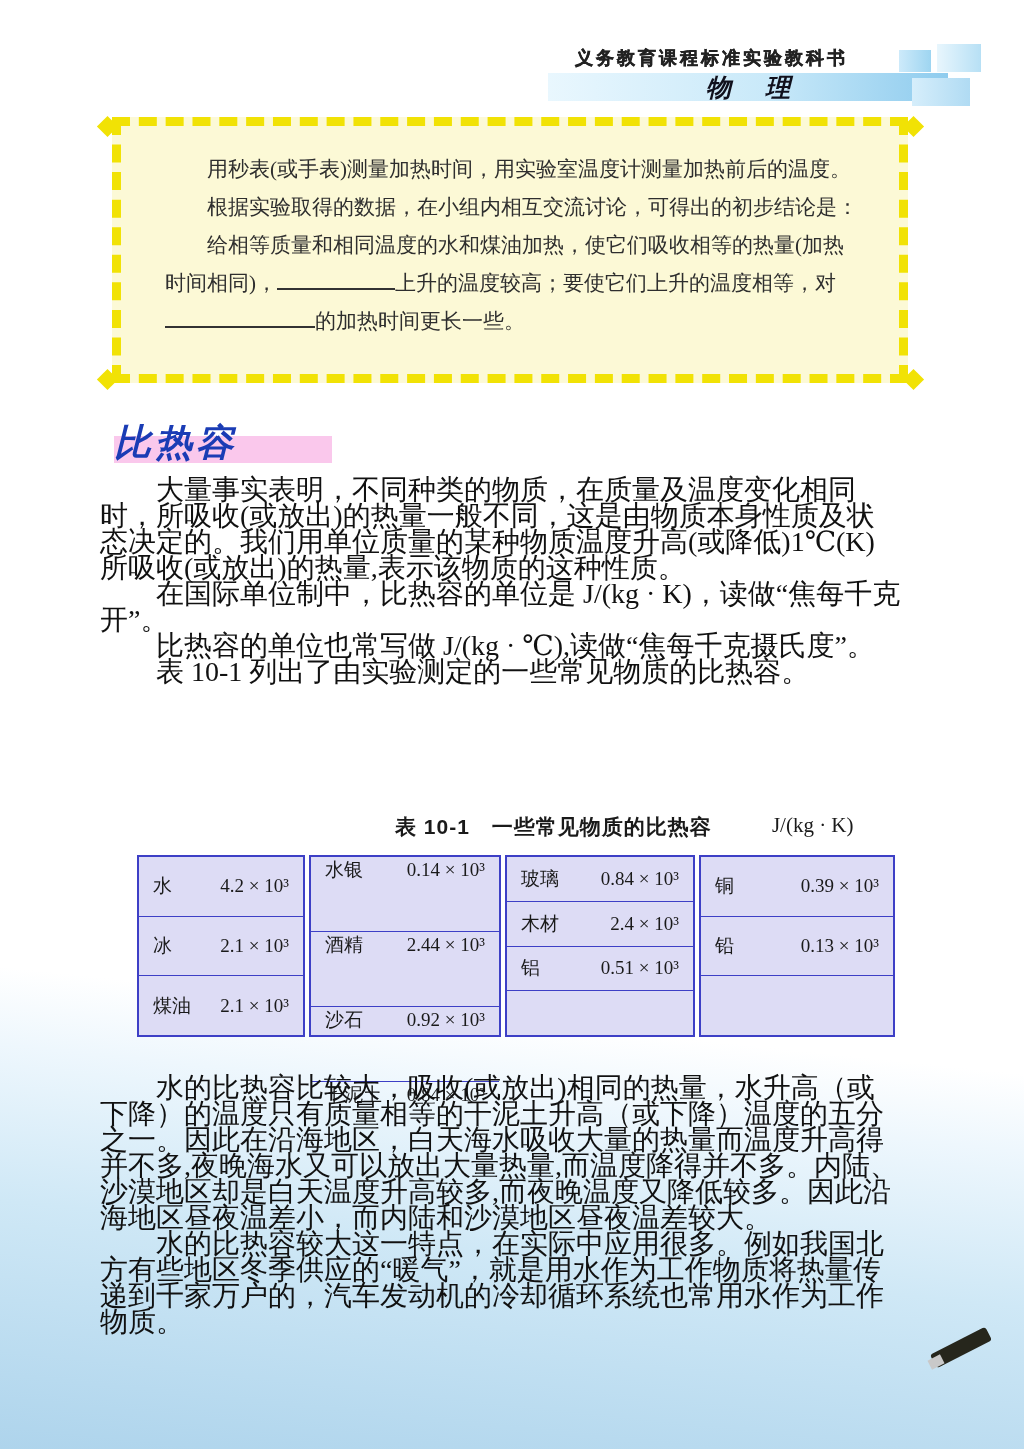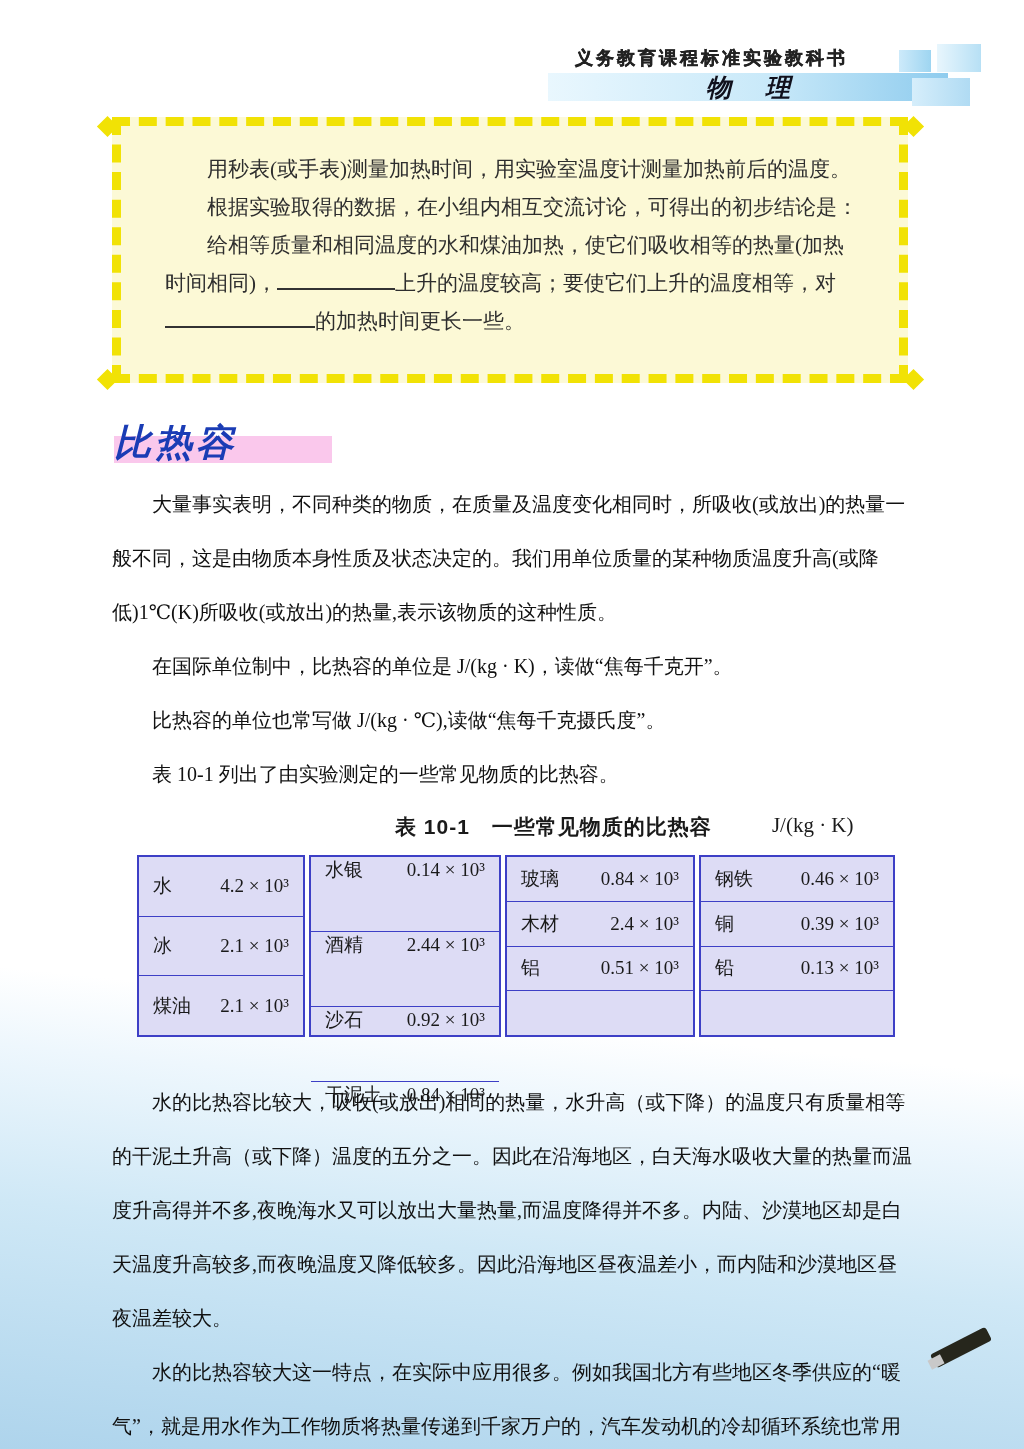--- a/index.html
+++ b/index.html
@@ -47,21 +47,21 @@
   .d-bl { left:100px; top:372px; } .d-br { left:906px; top:372px; }
   
   .sec-wrap { position:absolute; left:114px; top:418px; }
   .sec-hl { position:absolute; left:0; top:18px; width:218px; height:27px; background:#fac8ec; }
   .sec-title {
     position:relative; font-size:37px; font-weight:bold; font-style:italic;
     color:#1a3cb5; letter-spacing:4px;
     font-family:"Liberation Serif","DejaVu Serif",serif;
   }
   
-  .body-text { position:absolute; left:112px; width:802px; font-size:20px; line-height:54px; color:#111; }
+  .body-text { position:absolute; left:100px; width:802px; font-size:28px; line-height:26px; color:#111; }
   .bt-1 { top:477px; }
   .body-text p { text-indent:2em; }
   .term-cn { color:#bb00bb; font-weight:bold; }
   .term-en { color:#bb00bb; }
   
   .tbl-caption { position:absolute; left:112px; top:813px; width:802px; display:flex; }
   .tbl-title { margin-left:283px; font-size:21px; font-weight:bold; letter-spacing:1px;
     font-family:"Liberation Sans","DejaVu Sans",sans-serif; }
   .tbl-unit { margin-left:60px; font-size:21px; }
   .sh-table { position:absolute; left:137px; top:855px; width:762px; height:182px; display:flex; gap:4px; }
@@ -168,24 +168,20 @@
           <span class="cell-name">铝</span>
           <span class="cell-val">0.51 × 10³</span>
         </div>
       <div class="tbl-cell">
           <span class="cell-name"></span>
           <span class="cell-val"></span>
         </div>
     </div>
     <div class="tbl-col tbl-col-4">
       <div class="tbl-cell">
-          <span class="cell-name">钢铁</span>
-          <span class="cell-val">0.46 × 10³</span>
-        </div>
-      <div class="tbl-cell">
           <span class="cell-name">铜</span>
           <span class="cell-val">0.39 × 10³</span>
         </div>
       <div class="tbl-cell">
           <span class="cell-name">铅</span>
           <span class="cell-val">0.13 × 10³</span>
         </div>
       <div class="tbl-cell">
           <span class="cell-name"></span>
           <span class="cell-val"></span>

